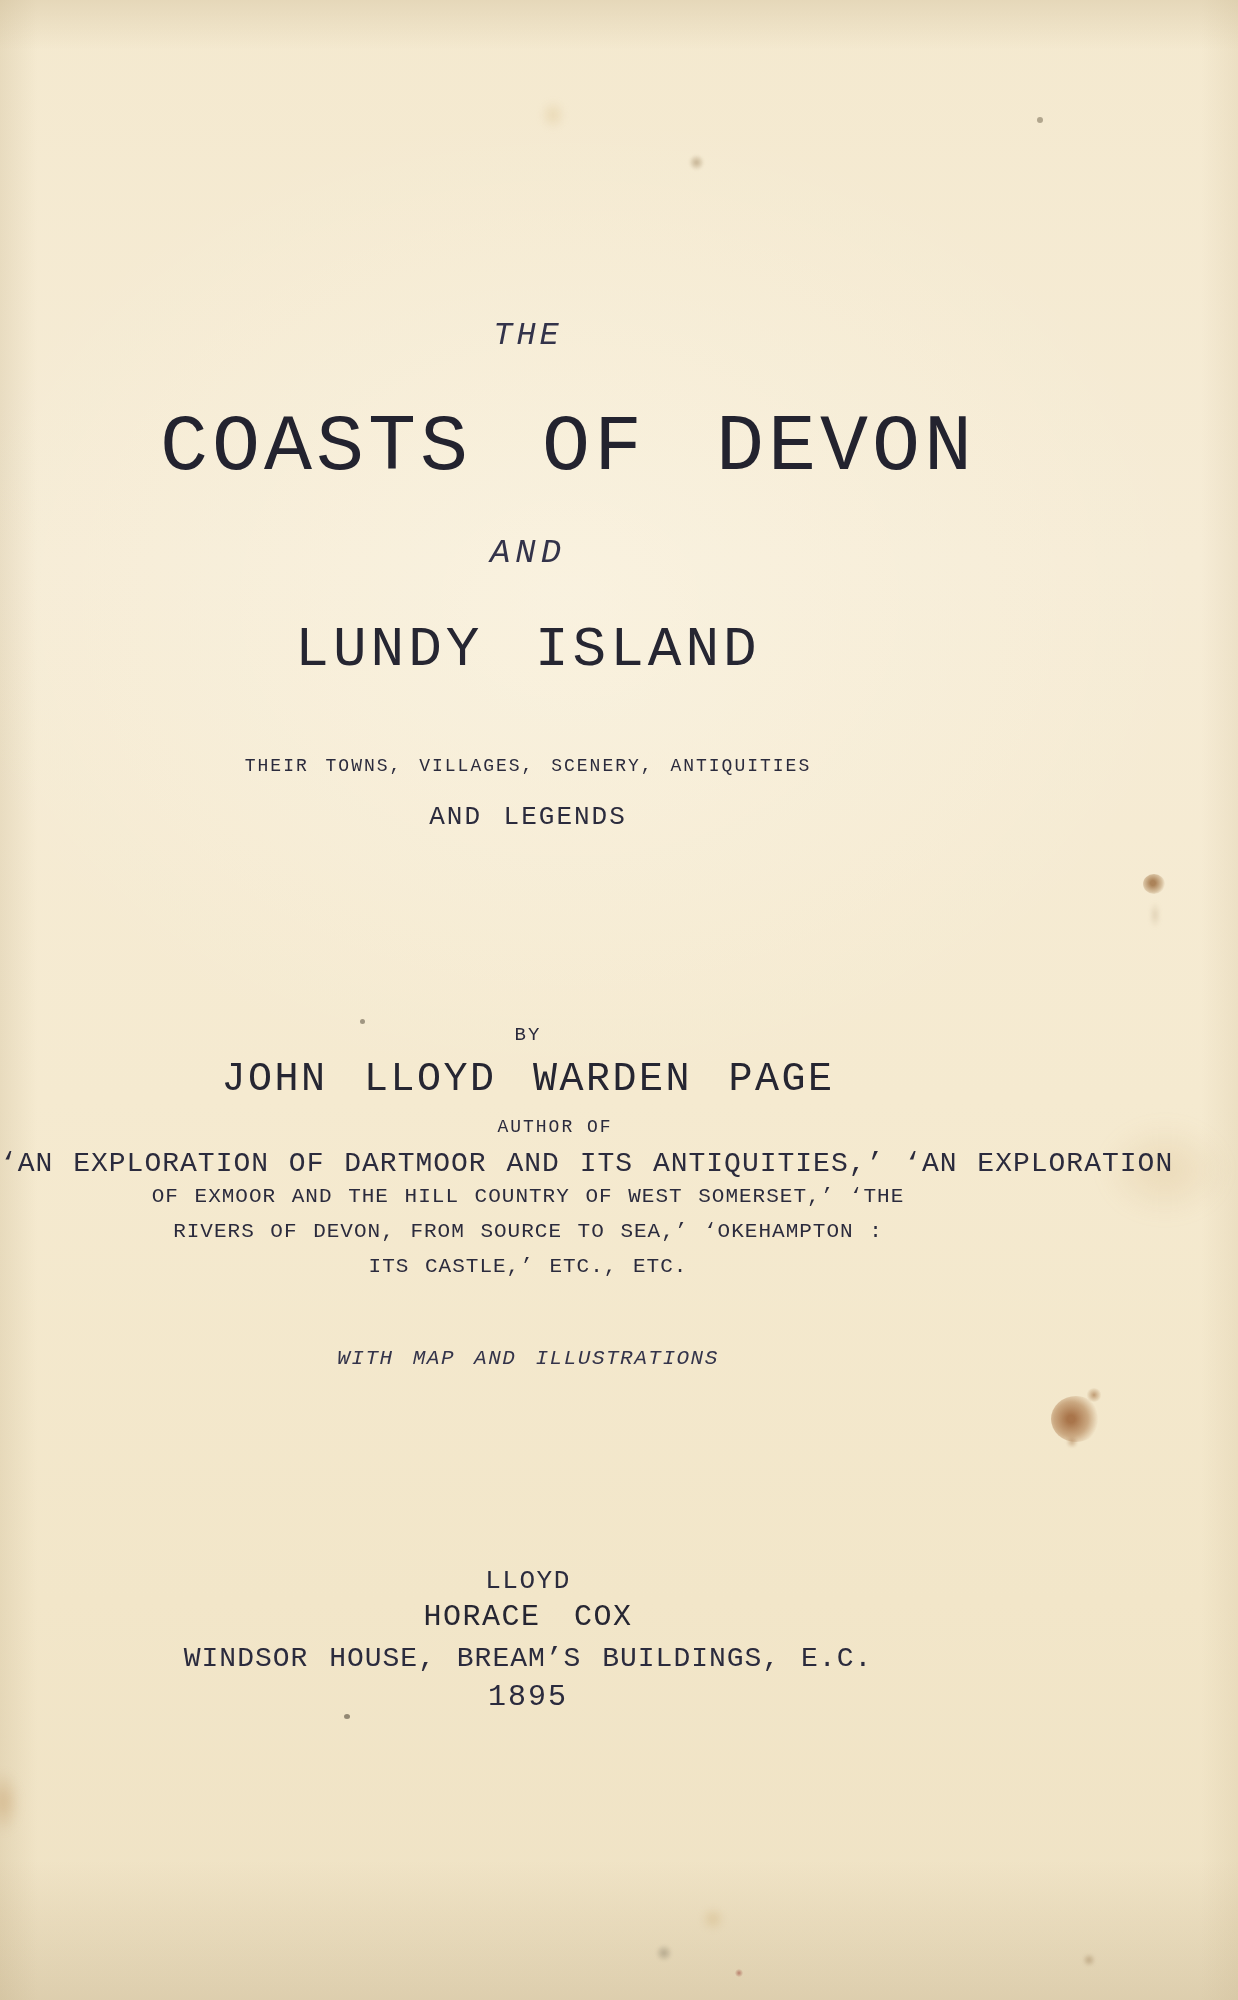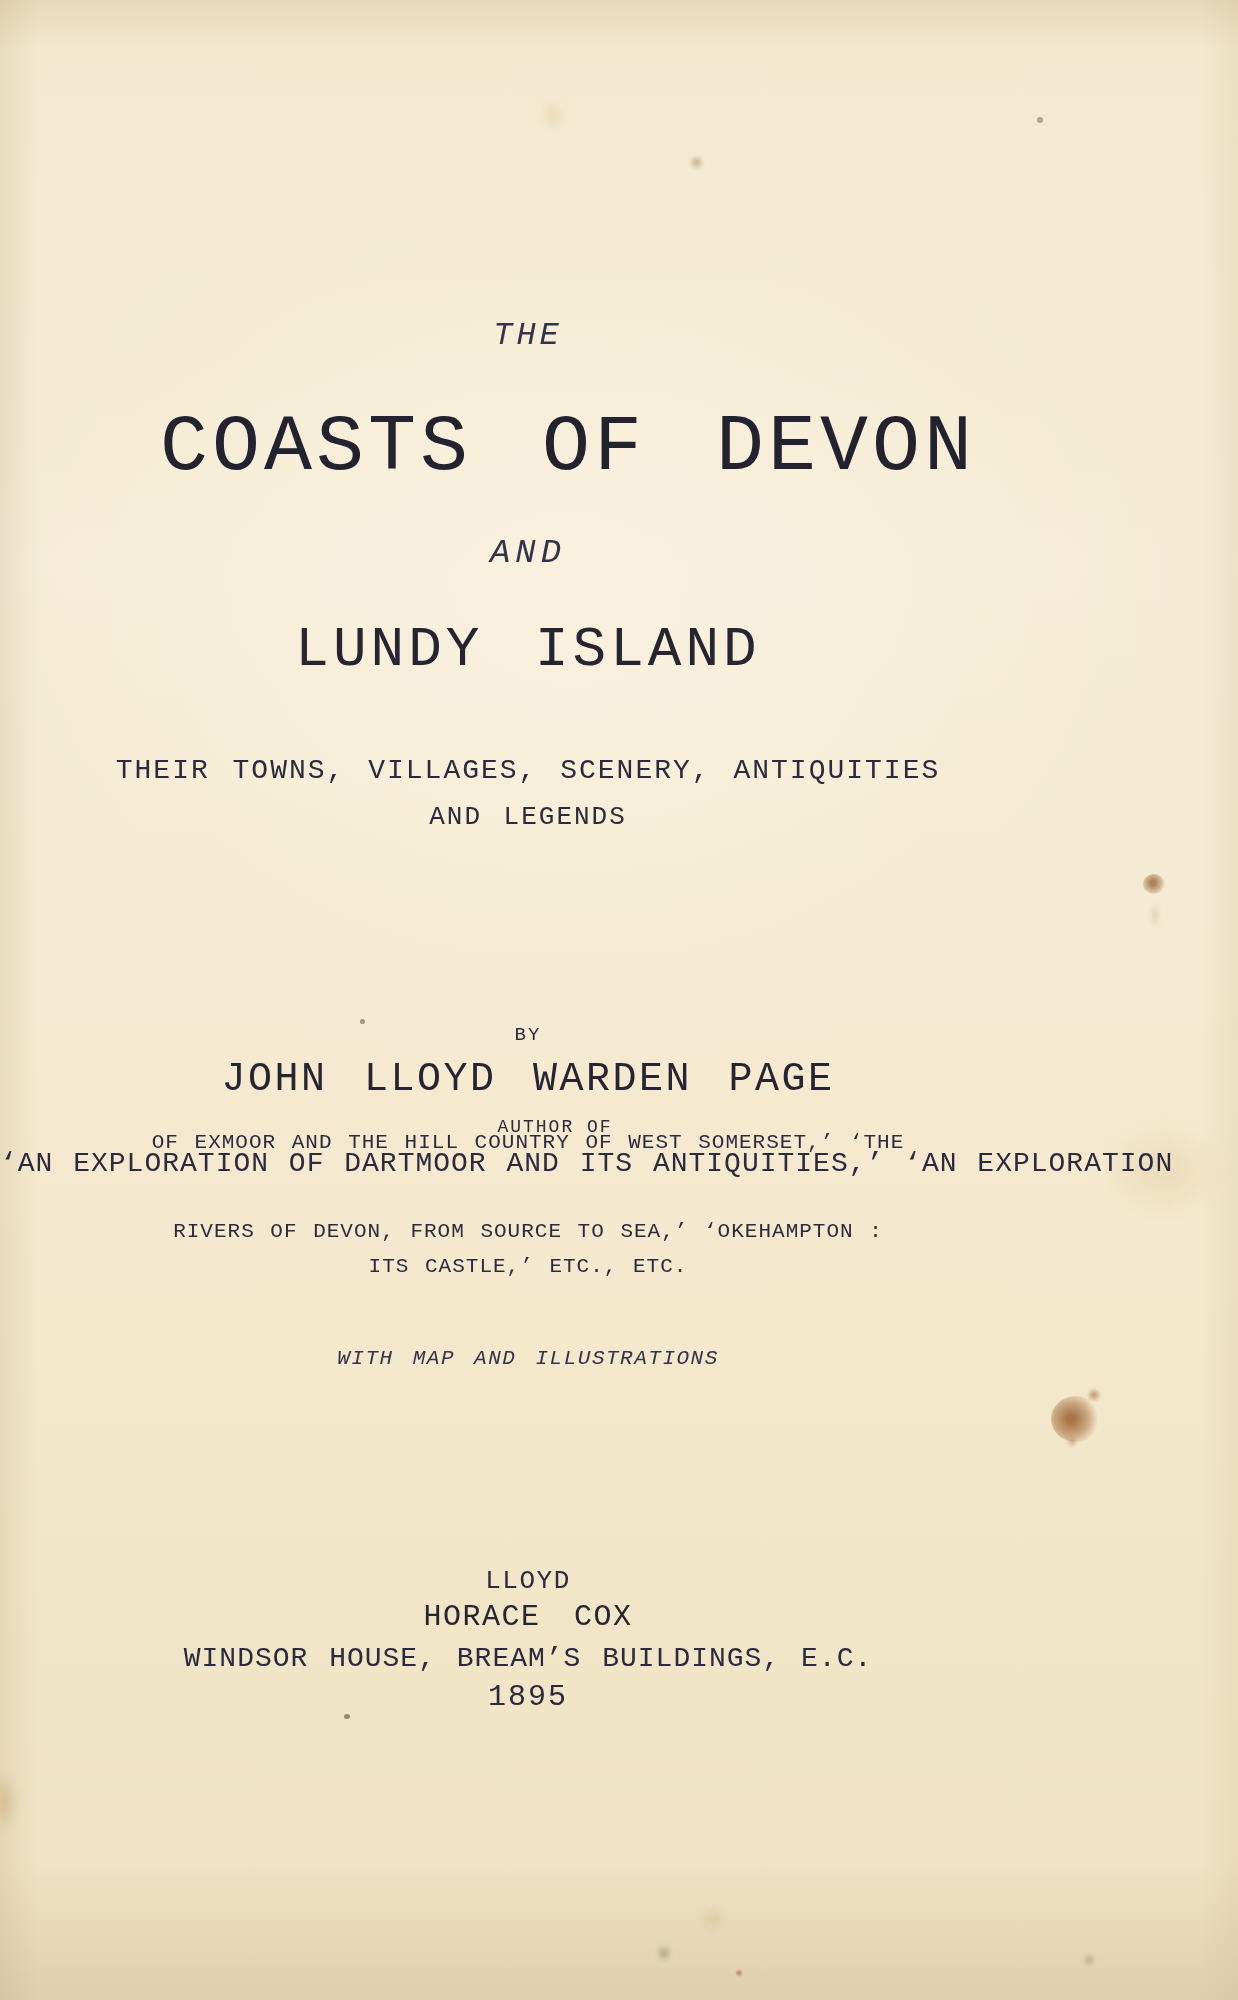--- a/index.html
+++ b/index.html
@@ -18,27 +18,27 @@
     font-family:Liberation Mono, monospace;
     color:#2b2b3d;
   }
   .textblock{position:absolute;left:0;top:0;width:1056px;height:100%;}
   .line{position:absolute;left:0;width:100%;text-align:center;line-height:1;white-space:nowrap;}
   .ital{font-style:italic;}
   .series      {top:320px;font-size:32px;letter-spacing:4px;color:#33334a;}
   .title-main  {top:408px;font-size:80px;letter-spacing:4px;word-spacing:18px;color:#23232f;padding-left:40px;}
   .connector   {top:536px;font-size:34px;letter-spacing:5px;color:#33334a;}
   .title-sub   {top:622px;font-size:56px;letter-spacing:4px;word-spacing:14px;color:#262632;}
-  .subtitle1   {top:757px;font-size:28px;letter-spacing:2px;word-spacing:4px;}
+  .subtitle1   {top:757px;font-size:18px;letter-spacing:2px;word-spacing:4px;}
   .subtitle2   {top:804px;font-size:26px;letter-spacing:2px;word-spacing:4px;}
   .by          {top:1026px;font-size:19px;letter-spacing:2px;}
   .author      {top:1060px;font-size:40px;letter-spacing:2.5px;word-spacing:10px;color:#262632;}
   .author-of   {top:1118px;font-size:18px;letter-spacing:2px;padding-left:27px;}
   .credit1     {top:1150px;font-size:28px;letter-spacing:1px;word-spacing:2px;}
-  .credit2     {top:1132px;font-size:21px;letter-spacing:1px;word-spacing:2px;}
+  .credit2     {top:1186px;font-size:21px;letter-spacing:1px;word-spacing:2px;}
   .credit3     {top:1221px;font-size:21px;letter-spacing:1px;word-spacing:2px;}
   .credit4     {top:1256px;font-size:21px;letter-spacing:1px;word-spacing:2px;}
   .illus-note  {top:1348px;font-size:21px;letter-spacing:1.5px;word-spacing:5px;color:#34344a;}
   .imprint-city{top:1568px;font-size:26px;letter-spacing:1.5px;}
   .imprint-pub {top:1602px;font-size:30px;letter-spacing:1.5px;word-spacing:14px;color:#262632;}
   .imprint-addr{top:1645px;font-size:28px;letter-spacing:1px;word-spacing:3px;}
   .imprint-year{top:1682px;font-size:30px;letter-spacing:2px;}
   .stain{position:absolute;border-radius:50%;pointer-events:none;}
   .s-a{left:688px;top:155px;width:17px;height:15px;background:radial-gradient(circle,rgba(140,110,70,0.45),rgba(140,110,70,0) 70%);filter:blur(1px);}
   .s-b{left:1037px;top:117px;width:6px;height:6px;background:rgba(95,85,60,0.45);filter:blur(0.5px);}

